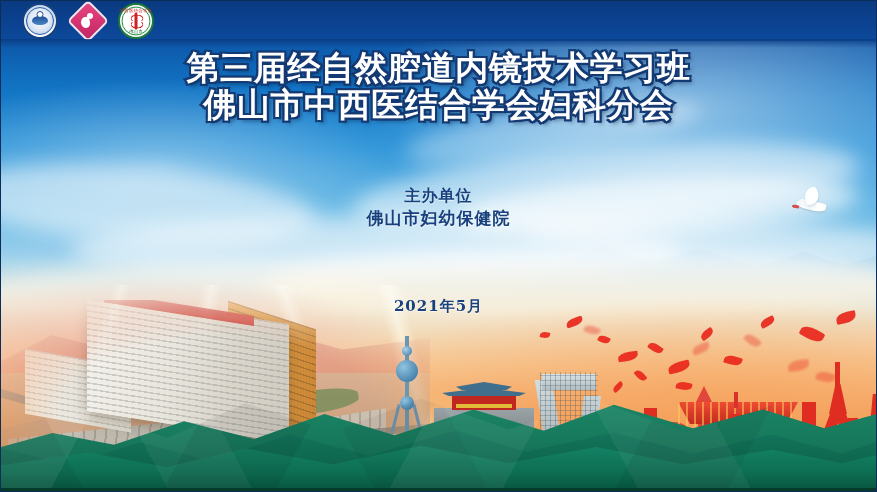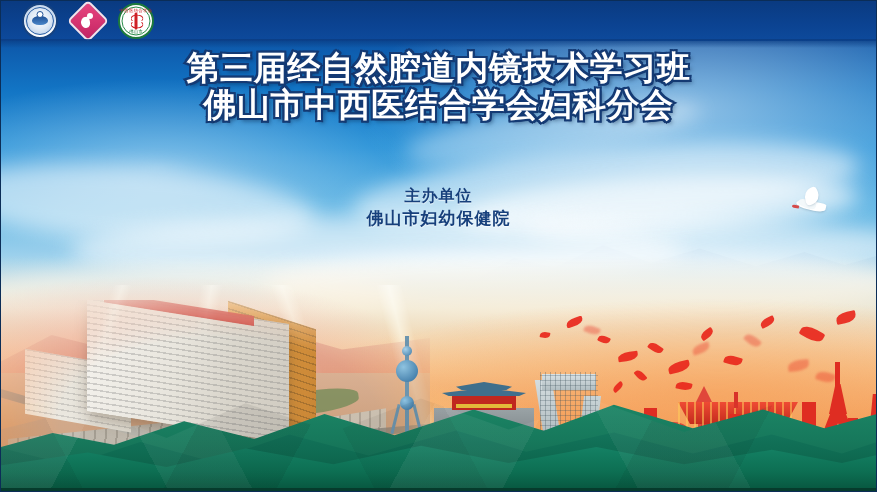--- a/index.html
+++ b/index.html
@@ -573,16 +573,17 @@
     <div class="t2">第三届经自然腔道内镜技术学习班</div>
     <div class="t3">佛山市中西医结合学会妇科分会</div>
   </div>
 
   <div class="organizers">
     <div class="org-head">主办单位</div>
     <div class="org-1">佛山市妇幼保健院</div>
   </div>
 
   <div class="place">
+    <div class="place-date">2021年5月</div>
   </div>
 
   <div class="frame"></div>
 </div>
 
 </body></html>

